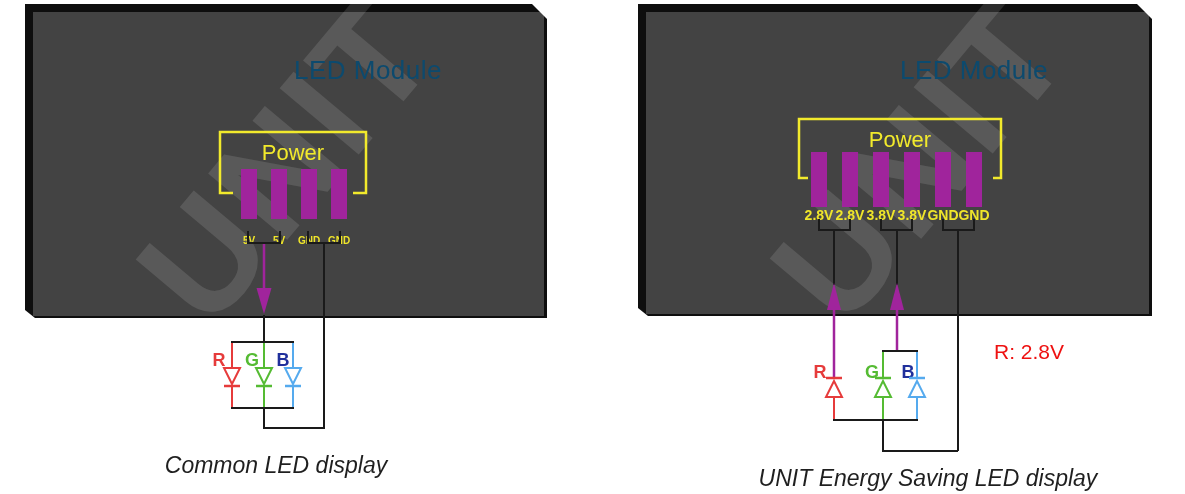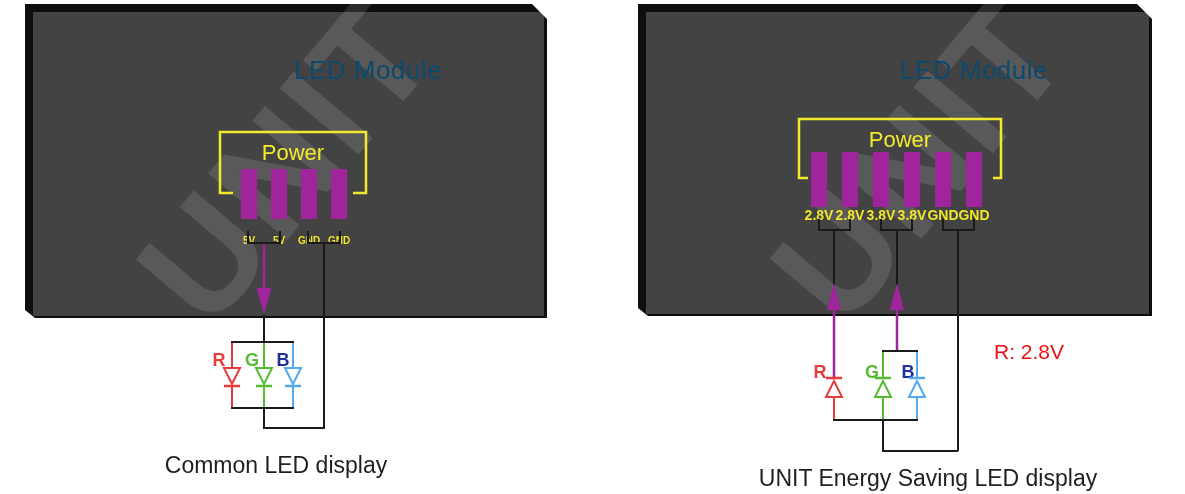--- a/index.html
+++ b/index.html
@@ -59,21 +59,21 @@
   #group-right .led-label{top:363px;}
   .led-label.r{color:#e63b3b;}
   .led-label.g{color:#55bb33;}
   .led-label.b{color:#20309c;}
 
   .annotation{
     position:absolute;left:381px;top:338px;width:210px;
     font-size:21px;line-height:27px;color:#ee1111;white-space:nowrap;margin-left:21px;
   }
   .caption{
-    position:absolute;text-align:center;font-size:23px;color:#1f1f1f;white-space:nowrap;
+    position:absolute;text-align:center;font-size:23px;color:#1f1f1f;white-space:nowrap;font-style:italic;
   }
   #group-left .caption{left:130px;width:292px;top:452px;}
   #group-right .caption{left:156px;width:360px;top:465px;text-align:center;}
 
   svg.circuit{position:absolute;left:0;top:0;pointer-events:none;}
 </style>
 </head>
 <body>
 
 <div id="canvas">

